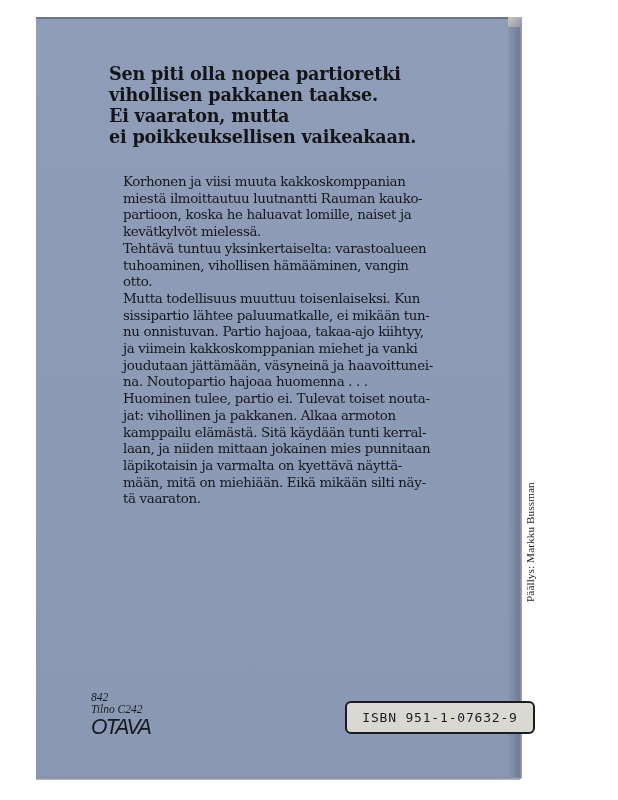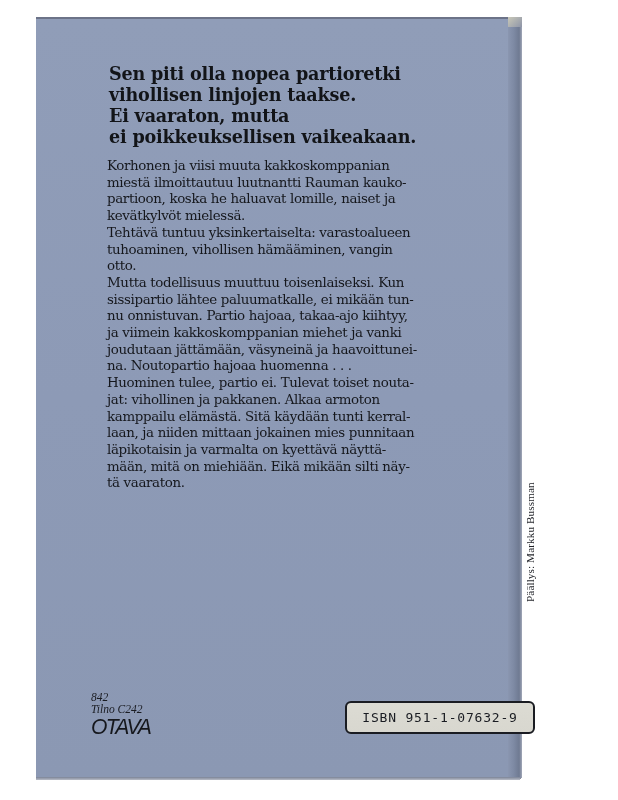--- a/index.html
+++ b/index.html
@@ -42,21 +42,21 @@
     }
     .headline div { white-space: nowrap; }
     .body-text {
       position: absolute;
       left: 71px; top: 139px;
       font-family: "DejaVu Serif", serif;
       font-size: 13.4px;
       line-height: 16.7px;
       color: #15171c;
       letter-spacing: -0.35px;
-      margin: 0;
+      margin: 16px;
     }
     .body-text div { white-space: nowrap; }
     .cover-credit {
       position: absolute;
       left: 488px; top: 583px;
       transform-origin: left top;
       transform: rotate(-90deg);
       font-family: "Liberation Serif", serif;
       font-size: 11.2px;
       color: #1e2026;
@@ -108,21 +108,21 @@
   </style>
 </head>
 <body>
 
 <div class="cover">
   <div class="spine-edge"></div>
   <div class="corner-wear"></div>
 
   <div class="headline">
     <div>Sen piti olla nopea partioretki</div>
-    <div>vihollisen linjojen taakse.</div>
+    <div>vihollisen pakkanen taakse.</div>
     <div>Ei vaaraton, mutta</div>
     <div>ei poikkeuksellisen vaikeakaan.</div>
   </div>
 
   <div class="body-text">
     <div>Korhonen ja viisi muuta kakkoskomppanian</div>
     <div>miestä ilmoittautuu luutnantti Rauman kauko-</div>
     <div>partioon, koska he haluavat lomille, naiset ja</div>
     <div>kevätkylvöt mielessä.</div>
     <div>Tehtävä tuntuu yksinkertaiselta: varastoalueen</div>

